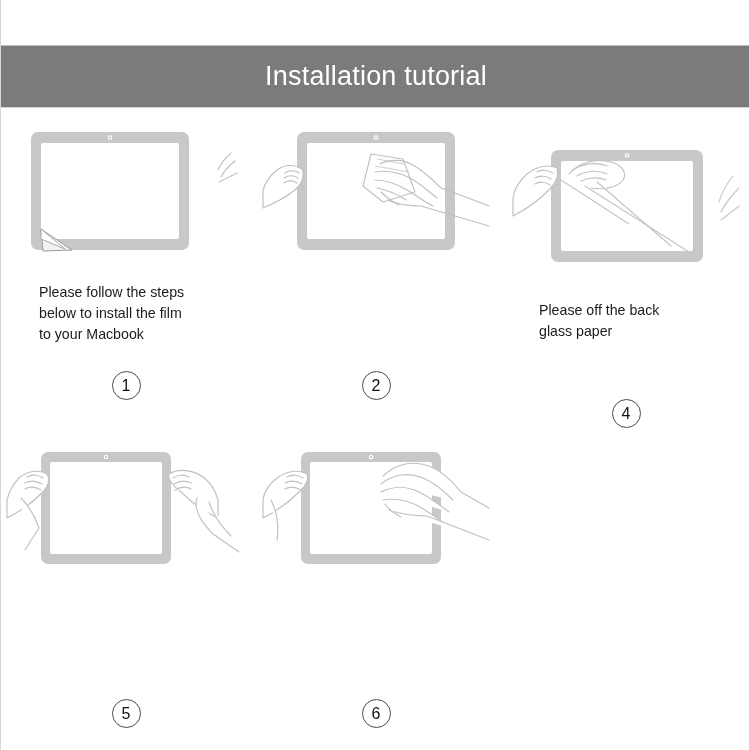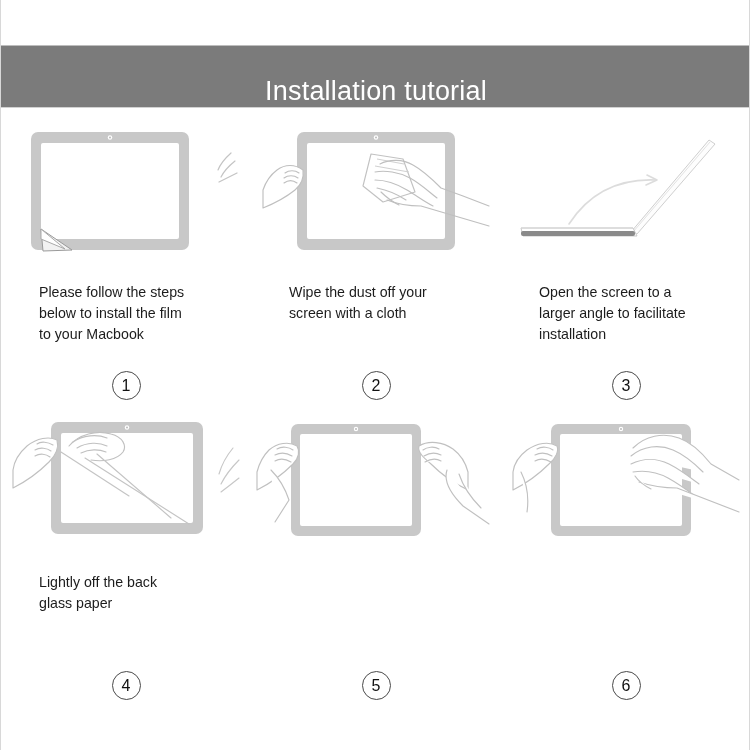--- a/index.html
+++ b/index.html
@@ -23,21 +23,21 @@
 
   
   #banner {
     position: absolute;
     left: 0; top: 45px;
     width: 750px; height: 63px;
     background: #7b7b7b;
     border-top: 1px solid #bdbdbd;
     border-bottom: 1px solid #d2d2d2;
     display: flex;
-    align-items: flex-end;
+    align-items: center;
     justify-content: center;
   }
   #banner-title {
     color: #ffffff;
     font-size: 27px;
     font-weight: 400;
     letter-spacing: .2px;
   }
 
   
@@ -158,49 +158,25 @@
           <g fill="#ffffff" fill-opacity="0" stroke="#bfbfbf" stroke-width="1.15" stroke-linecap="round" stroke-linejoin="round">
             <path d="M117 36 C126 31 140 31 150 37 C161 43 170 52 178 60 L200 68 L226 78"></path>
             <path d="M112 44 C122 42 136 44 147 50 C158 56 166 64 174 70"></path>
             <path d="M112 52 C122 52 134 56 144 62 C154 68 162 74 170 78"></path>
             <path d="M114 60 C124 62 134 66 143 72"></path>
             <path d="M124 72 C134 76 146 78 158 78 L226 98"></path>
             <path d="M118 64 C124 70 130 74 136 77"></path>
           </g>
         </svg>
       </div>
-      <div class="step-text">Wipe the dust off your
-screen with a cloth</div>
       <div class="badge-wrap">
         <div class="badge">2</div>
       </div>
     </div>
 
-    <div class="step row1">
-      <div class="fig">
-        <svg width="226" height="140" viewBox="0 0 226 140">
-
-          <path d="M118 104 L196 12 L202 16 L124 106 Z" fill="#fdfdfd" stroke="#cfcfcf" stroke-width="1"></path>
-          <path d="M120 104 L197 14" fill="none" stroke="#e2e2e2" stroke-width="1"></path>
-
-          <path d="M8 100 L120 100 L124 108 L10 108 Z" fill="#ffffff" stroke="#c9c9c9" stroke-width="1"></path>
-          <rect x="8" y="103" width="114" height="5" rx="2" fill="#8a8a8a"></rect>
-          <path d="M8 100 L120 100" stroke="#d6d6d6" stroke-width="1" fill="none"></path>
-
-          <path d="M56 96 Q86 50 142 52" fill="none" stroke="#dcdcdc" stroke-width="1.6" stroke-linecap="round"></path>
-          <path d="M134 47 L144 52 L133 57" fill="none" stroke="#dcdcdc" stroke-width="1.6" stroke-linecap="round" stroke-linejoin="round"></path>
-        </svg>
-      </div>
-      <div class="step-text">Open the screen to a
-larger angle to facilitate
-installation</div>
-      <div class="badge-wrap">
-        <div class="badge">3</div>
-      </div>
-    </div>
 
     <div class="step row2 step-row-2">
       <div class="fig">
         <svg width="226" height="140" viewBox="0 0 226 140">
           <rect x="38" y="4" width="152" height="112" rx="7" fill="#c8c8c8"></rect>
           <rect x="48" y="15" width="132" height="90" rx="2" fill="#ffffff"></rect>
           <circle cx="114" cy="9.5" r="2.2" fill="#ffffff"></circle>
           <circle cx="114" cy="9.5" r="1" fill="#bbbbbb"></circle>
 
           <g fill="#ffffff" stroke="#c0c0c0" stroke-width="1.15" stroke-linecap="round" stroke-linejoin="round">
@@ -223,21 +199,21 @@
             <path d="M48 34 L116 78"></path>
           </g>
 
           <g fill="none" stroke="#c7c7c7" stroke-width="1.15" stroke-linecap="round">
             <path d="M220 30 Q210 42 206 56"></path>
             <path d="M226 42 Q214 54 208 66"></path>
             <path d="M226 60 Q216 68 208 74"></path>
           </g>
         </svg>
       </div>
-      <div class="step-text">Lightly off the back
+      <div class="step-text">Please off the back
 glass paper</div>
       <div class="badge-wrap">
         <div class="badge">4</div>
       </div>
     </div>
 
     <div class="step row2 step-row-2">
       <div class="fig">
         <svg width="226" height="140" viewBox="0 0 226 140">
           <rect x="28" y="6" width="130" height="112" rx="7" fill="#c8c8c8"></rect>

